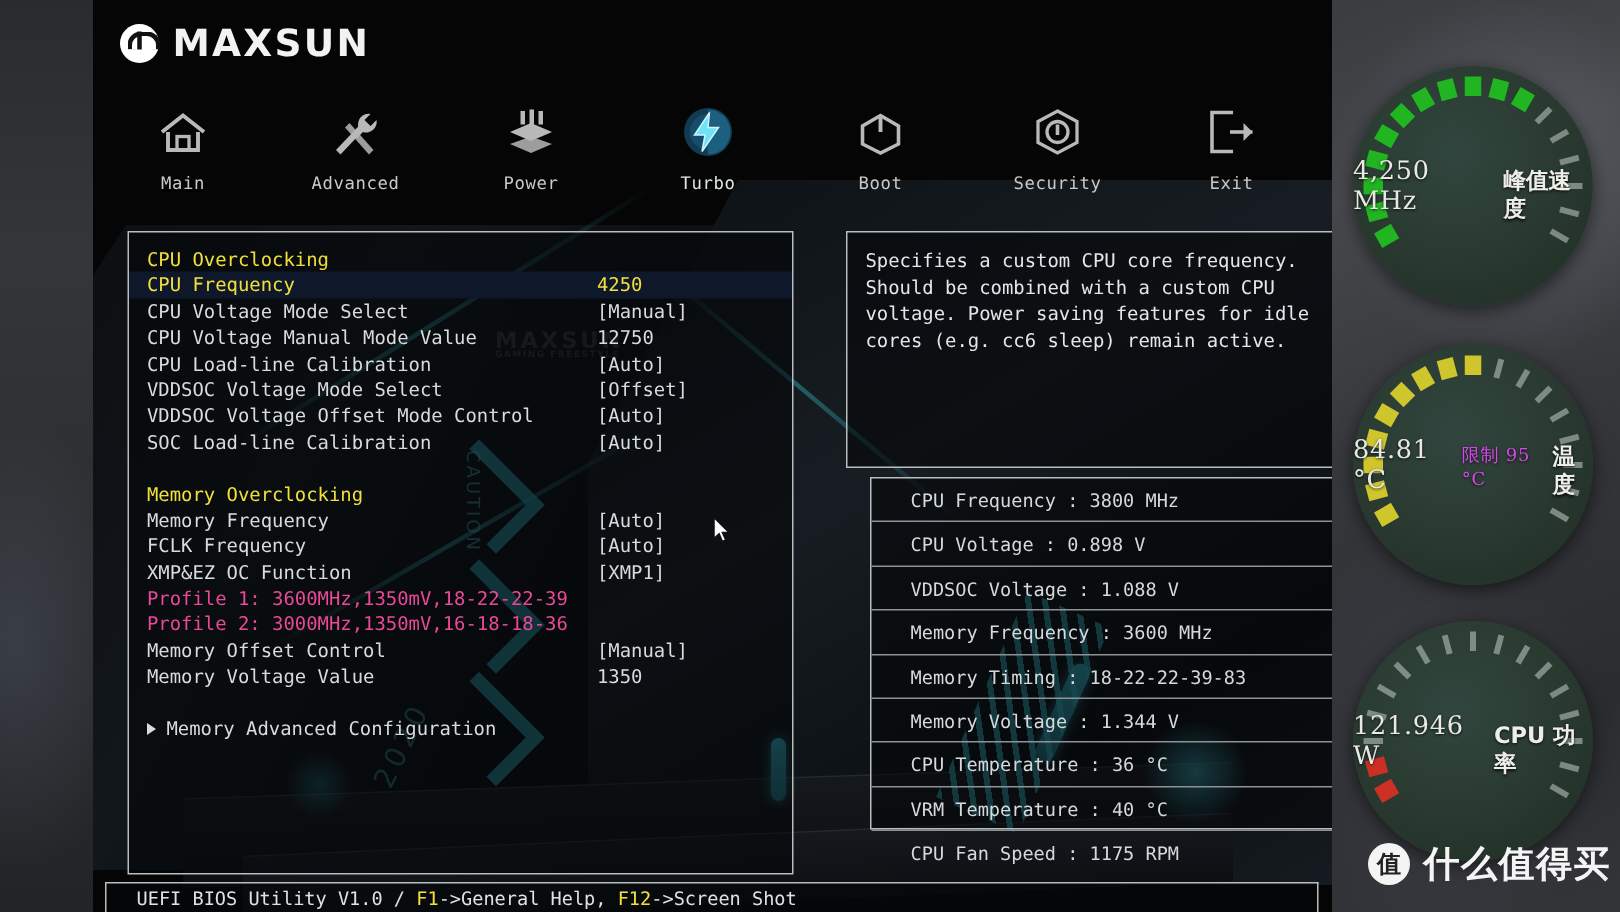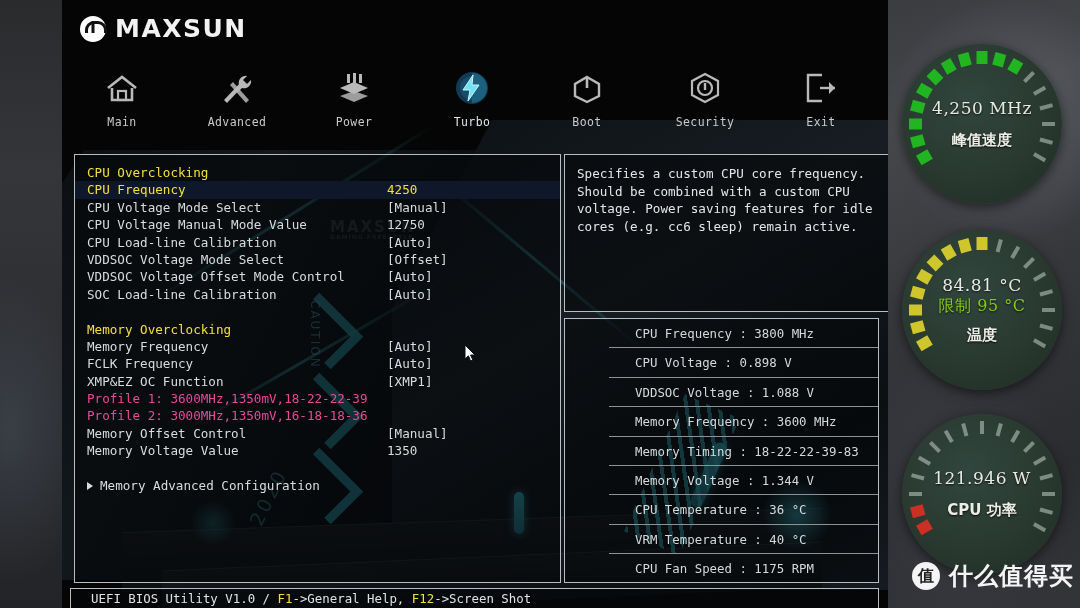--- a/index.html
+++ b/index.html
@@ -117,23 +117,23 @@
   }
   .tab .ico { width: 40px; height: 40px; display: flex; align-items: center; justify-content: center; }
   .tab .lbl { color: #c9c9c9; font-size: 11.5px; letter-spacing: .4px; }
   .tab.active .lbl { color: #dfe6e8; }
   .tab svg { display: block; }
 
   
   .panel {
     position: absolute; border: 1px solid #b9bdbf; background: rgba(4,6,8,0.55);
   }
-  #settings-panel { left: 12px; top: 154px; width: 487px; height: 429px; padding: 9px 0 0 0; }
+  #settings-panel { left: 23px; top: 154px; width: 444px; height: 429px; padding: 9px 0 0 0; }
   #help-panel     { left: 502px; top: 154px; width: 340px; height: 158px; padding: 10px 12px; }
-  #status-panel   { left: 502px; top: 318px; width: 315px; height: 265px; padding-left: 44px; }
+  #status-panel   { left: 518px; top: 318px; width: 315px; height: 235px; }
 
   .row {
     position: relative; height: 17.4px; line-height: 17.4px;
     display: flex; align-items: center;
     font-size: 12.6px; color: #d9dcde; padding: 0 6px 0 12px;
   }
   .row .lbl { white-space: pre; }
   .row .val { position: absolute; left: 312px; white-space: pre; }
   .row.head { color: #f2e03a; }
   .row.profile { color: #ec4899; }
@@ -173,30 +173,30 @@
   
   .gauge { position: absolute; width: 160px; height: 160px; }
   .gauge .dial { position: absolute; inset: 0; }
   .gauge .face {
     position: absolute; inset: 0; border-radius: 50%;
     background: radial-gradient(circle at 42% 36%, #31463f 0%, #29392f 55%, #1f2c25 100%);
     box-shadow: 0 3px 12px rgba(0,0,0,.55);
   }
   .gauge .txt {
     position: absolute; inset: 0;
-    display: flex; flex-direction: column; align-items: center; justify-content: center;
+    display: flex; align-items: center; justify-content: center;
     gap: 1px; pointer-events: none;
   }
   .gauge .v1 {
     color: #e9e9e4; font-size: 17px; letter-spacing: .5px;
     font-family: "DejaVu Serif", serif;
     text-shadow: 0 1px 2px rgba(0,0,0,.8);
   }
   .gauge .v2 {
-    color: #84cc16; font-size: 16px; letter-spacing: .5px;
+    color: #d946ef; font-size: 12px; letter-spacing: .5px;
     font-family: "DejaVu Serif", serif;
     text-shadow: 0 1px 2px rgba(0,0,0,.8);
   }
   .gauge .cap {
     color: #eeeee8; font-size: 15px; font-weight: bold; margin-top: 12px;
     font-family: "DejaVu Sans", sans-serif;
     text-shadow: 0 1px 2px rgba(0,0,0,.85);
   }
   .gauge .cap.shift { margin-top: 8px; }
 

